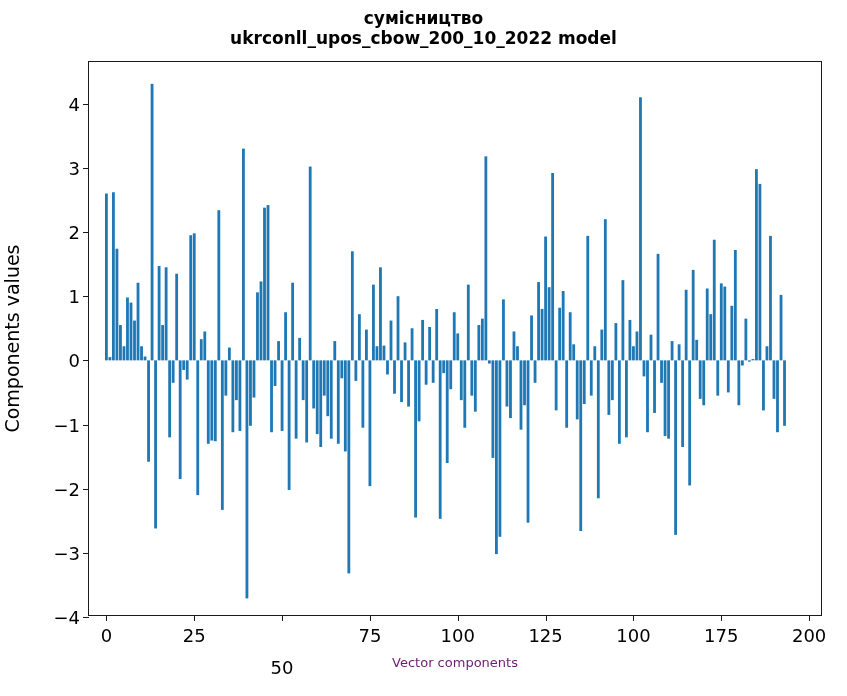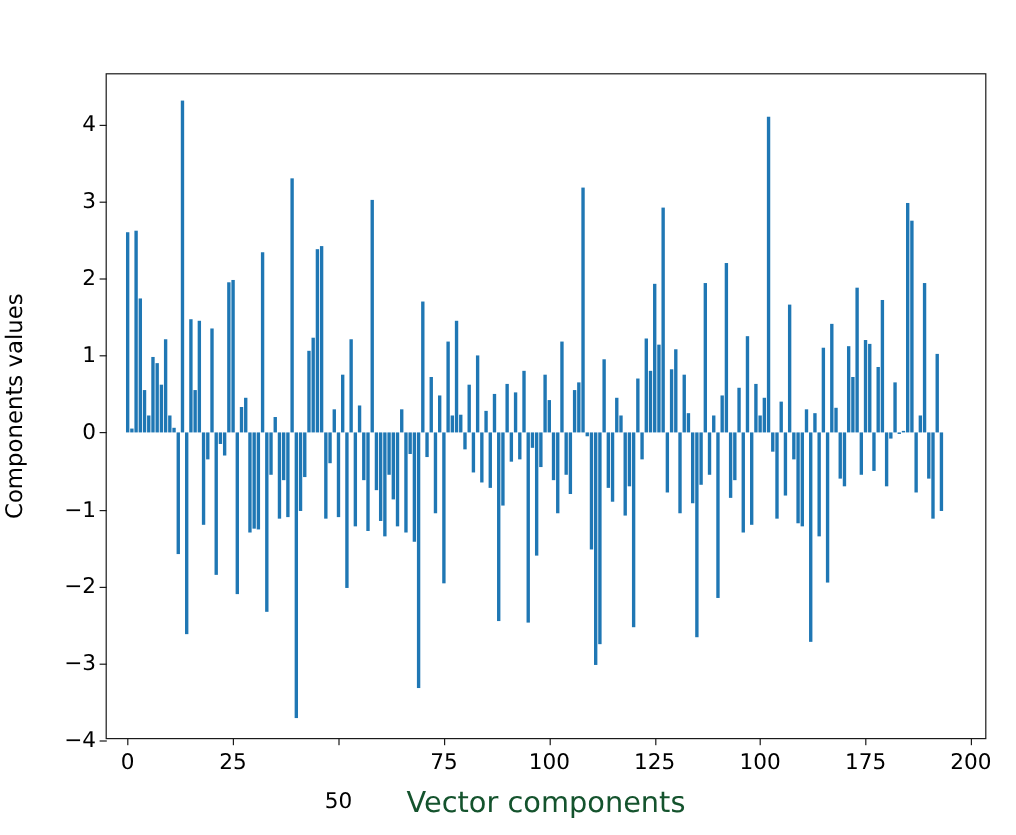--- a/index.html
+++ b/index.html
@@ -83,22 +83,22 @@
     color: #000000;
     white-space: nowrap;
   }
   
   #xlabel {
     position: absolute;
     left: 88px;
     top: 655px;
     width: 734px;
     text-align: center;
-    font-size: 24px;
-    color: #14532d;
+    font-size: 13px;
+    color: #701a75;
   }
   #ylabel {
     position: absolute;
     left: 0px;
     top: 61px;
     width: 555px;
     height: 24px;
     transform-origin: 0 0;
     transform: rotate(-90deg) translate(-555px, 0);
     text-align: center;
@@ -106,20 +106,22 @@
     color: #000000;
     line-height: 24px;
   }
 </style>
 </head>
 <body>
 
 <div id="figure">
 
   <div id="title-block">
+    <span class="tline">сумісництво</span>
+    <span class="tline">ukrconll_upos_cbow_200_10_2022 model</span>
   </div>
 
   <div id="axes">
     <div id="plot-area">
         <svg id="bars-svg" width="734" height="555">
           <rect x="15.99" y="131.53" width="2.81" height="166.82" fill="#1f77b4"></rect>
           <rect x="19.50" y="295.14" width="2.81" height="3.21" fill="#1f77b4"></rect>
           <rect x="23.01" y="130.25" width="2.81" height="168.10" fill="#1f77b4"></rect>
           <rect x="26.53" y="186.71" width="2.81" height="111.64" fill="#1f77b4"></rect>
           <rect x="30.04" y="263.06" width="2.81" height="35.29" fill="#1f77b4"></rect>

